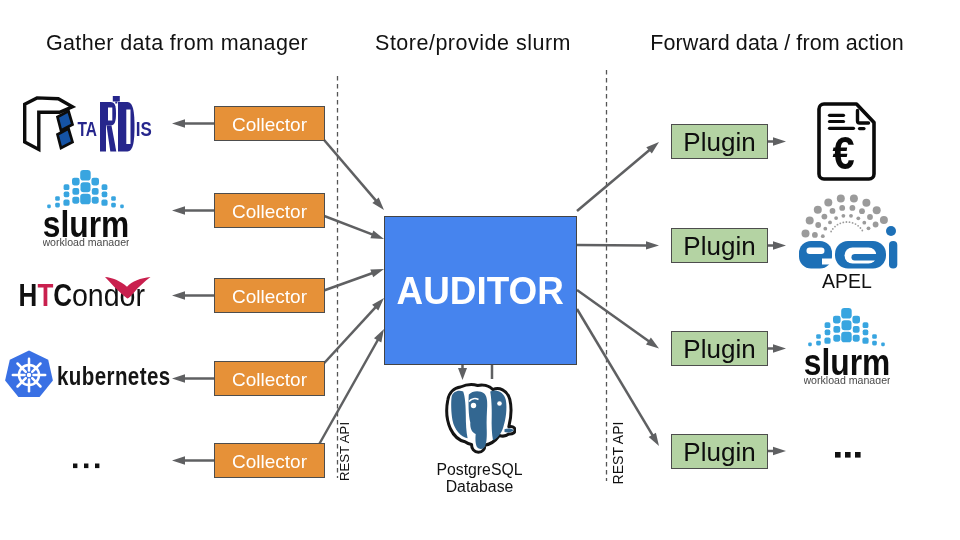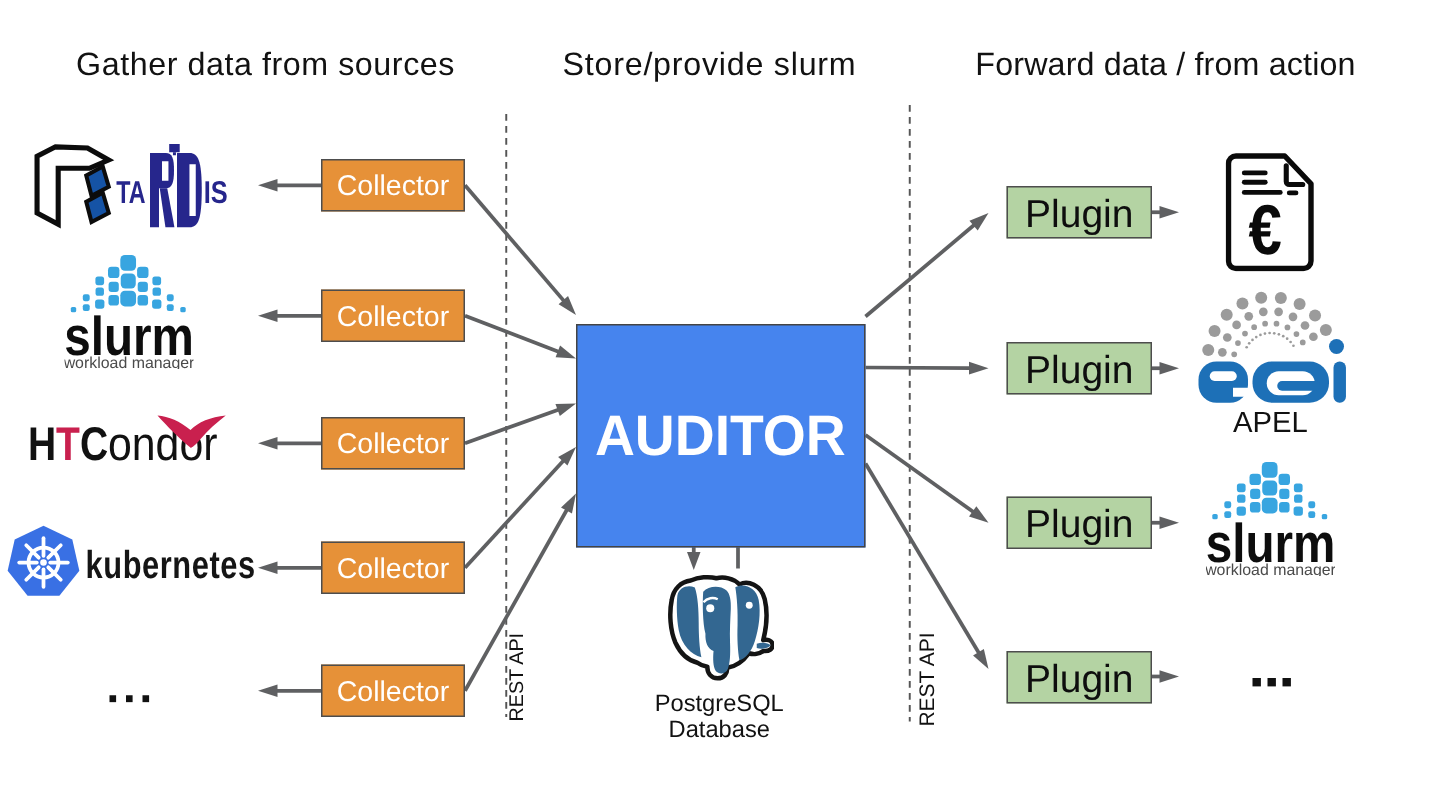--- a/index.html
+++ b/index.html
@@ -1,18 +1,18 @@
 <!DOCTYPE html>
 <html><head><meta charset="utf-8">
 <style>
 html,body{margin:0;padding:0;}
 body{width:960px;height:540px;background:#fff;font-family:"Liberation Sans",sans-serif;position:relative;overflow:hidden;}
 .hdr{position:absolute;font-size:21.5px;color:#121212;white-space:nowrap;transform:translateX(-50%);}
 .box{position:absolute;display:flex;align-items:center;justify-content:center;box-sizing:border-box;white-space:nowrap;}
-.col{width:96px;height:35px;background:#E69138;border:1.6px solid #4d4d4d;color:#fff;font-size:19px;left:214px;padding-top:2px;}
+.col{width:111px;height:35px;background:#E69138;border:1.6px solid #4d4d4d;color:#fff;font-size:19px;left:214px;padding-top:2px;}
 .plg{width:97px;height:35px;background:#B4D3A3;border:1.6px solid #4d4d4d;color:#0e0e0e;font-size:26px;left:659px;padding-top:2.5px;margin-left:12px;}
 </style></head>
 <body>
 <svg width="960" height="540" style="position:absolute;left:0;top:0">
     <line x1="337.5" y1="76" x2="337.5" y2="478" stroke="#555" stroke-width="1.3" stroke-dasharray="4.5,3.5"></line>
     <line x1="606.5" y1="70" x2="606.5" y2="481" stroke="#555" stroke-width="1.3" stroke-dasharray="4.5,3.5"></line>
     <line x1="214.0" y1="123.5" x2="184.0" y2="123.5" stroke="#5f6062" stroke-width="2.5"></line>
     <path d="M172.0,123.5 L185.0,119.3 L185.0,127.7 Z" fill="#5f6062"></path>
     <line x1="214.0" y1="210.5" x2="184.0" y2="210.5" stroke="#5f6062" stroke-width="2.5"></line>
     <path d="M172.0,210.5 L185.0,206.3 L185.0,214.7 Z" fill="#5f6062"></path>
@@ -48,21 +48,21 @@
     <path d="M786.0,348.5 L773.0,352.7 L773.0,344.3 Z" fill="#5f6062"></path>
     <line x1="756.0" y1="451.0" x2="774.0" y2="451.0" stroke="#5f6062" stroke-width="2.5"></line>
     <path d="M786.0,451.0 L773.0,455.2 L773.0,446.8 Z" fill="#5f6062"></path>
     <line x1="462.5" y1="345.0" x2="462.5" y2="369.0" stroke="#5f6062" stroke-width="2.5"></line>
     <path d="M462.5,380.0 L458.0,368.0 L467.0,368.0 Z" fill="#5f6062"></path>
     <line x1="492.0" y1="379.0" x2="492.0" y2="357.0" stroke="#5f6062" stroke-width="2.5"></line>
     <path d="M492.0,346.0 L496.5,358.0 L487.5,358.0 Z" fill="#5f6062"></path>
     <text x="344" y="451.5" font-size="13.2" fill="#111" text-anchor="middle" dominant-baseline="central" transform="rotate(-90 344 451.5)" font-family="Liberation Sans, sans-serif">REST API</text>
     <text x="617.5" y="453" font-size="14" fill="#111" text-anchor="middle" dominant-baseline="central" transform="rotate(-90 617.5 453)" font-family="Liberation Sans, sans-serif">REST API</text>
   </svg>
-<div class="hdr" style="left:177px;top:31px;letter-spacing:0.37px">Gather data from sources</div>
+<div class="hdr" style="left:177px;top:31px;letter-spacing:0.37px">Gather data from manager</div>
 <div class="hdr" style="left:473px;top:31px;letter-spacing:0.5px">Store/provide slurm</div>
 <div class="hdr" style="left:777px;top:31px;letter-spacing:0.1px">Forward data / from action</div>
 
 <div class="box col" style="top:106px">Collector</div>
 <div class="box col" style="top:193px">Collector</div>
 <div class="box col" style="top:278px">Collector</div>
 <div class="box col" style="top:361px">Collector</div>
 <div class="box col" style="top:443px">Collector</div>
 
 <div class="box plg" style="top:124px">Plugin</div>

